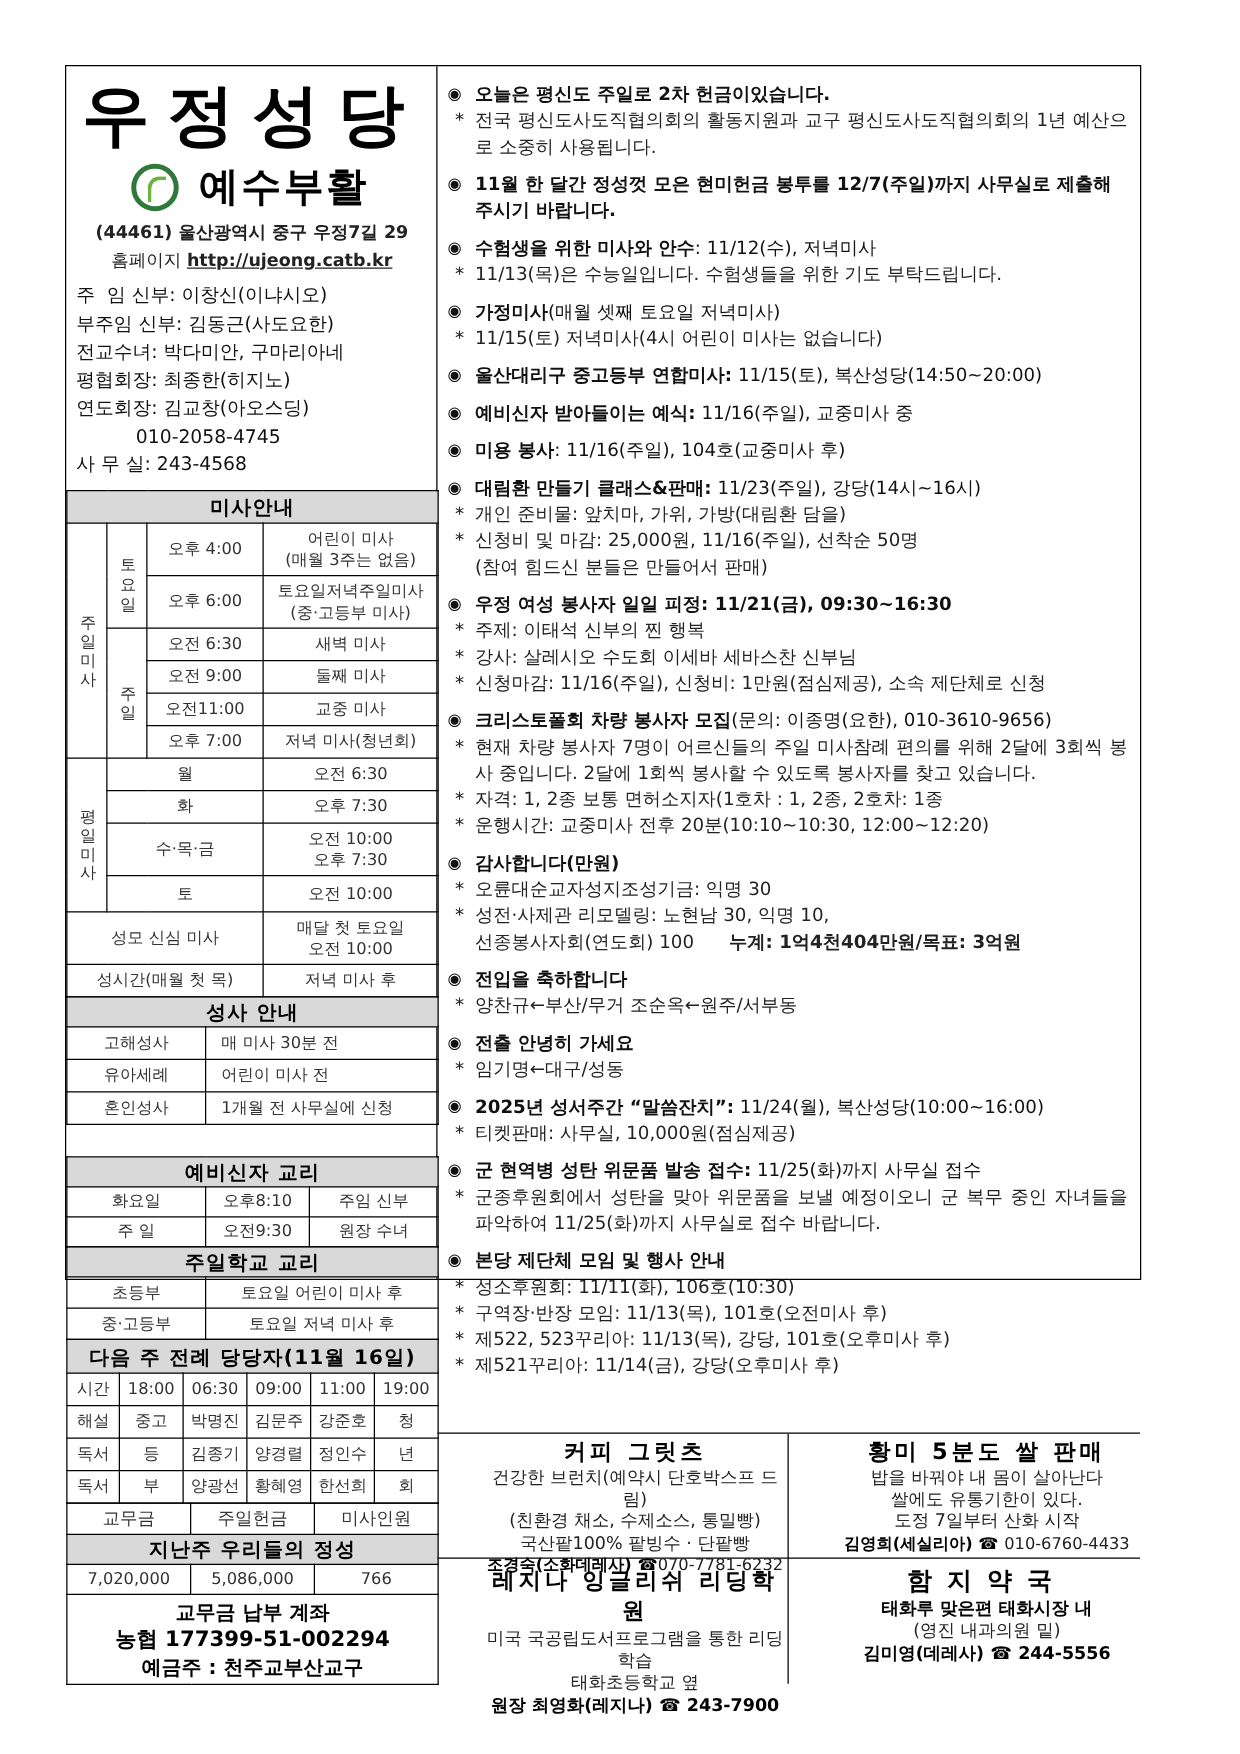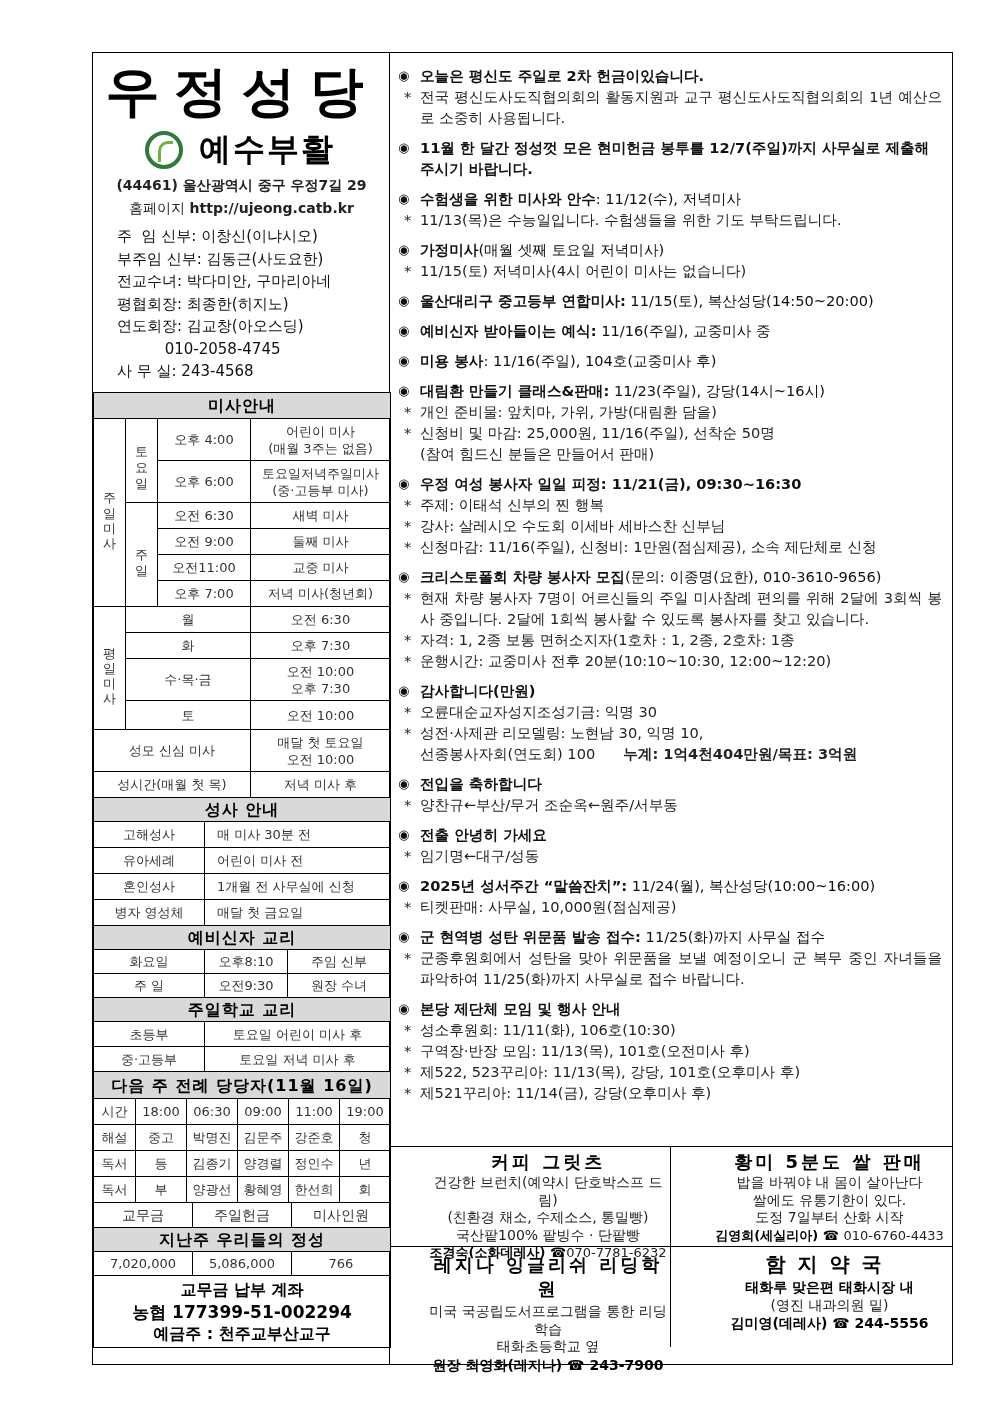--- a/index.html
+++ b/index.html
@@ -1,22 +1,21 @@
 <!DOCTYPE html>
 <html><head>
 <meta charset="utf-8">
 <style>
   * { box-sizing: border-box; margin: 0; padding: 0; }
   html, body { width: 992px; height: 1403px; background: #ffffff; }
   body { font-family: "DejaVu Sans", "Liberation Sans", sans-serif; color: #111; position: relative; }
 
   #frame {
-    position: absolute; left: 52px; top: 52px; width: 861px; height: 1313px;
+    position: absolute; left: 52px; top: 52px; width: 861px; height: 972px;
     border: 1.5px solid #000;
-    margin-left: 40px;
   }
   #left {
     position: absolute; left: 0; top: 0; width: 297px; height: 100%;
     border-right: 1.5px solid #000;
   }
   #right {
     position: absolute; left: 297px; top: 0; width: 562px; height: 100%;
   }
 
   
@@ -30,22 +29,22 @@
     width: 38px; height: 38px; border-radius: 50%; border: 4px solid #2f7a3a; background: #fff;
     position: relative; margin-right: 16px;
   }
   .logo:after {
     content: ""; position: absolute; left: 9px; top: 6px; width: 12px; height: 18px;
     border: 3px solid #6cb33f; border-top-left-radius: 10px; border-bottom: none; border-right: none;
   }
   .sub-text { font-size: 32px; font-family: Liberation Sans, sans-serif; font-weight: bold; letter-spacing: 2px; color: #000; }
   .addr { position: absolute; left: 0; top: 124px; width: 297px; text-align: center; font-size: 14px; font-weight: bold; color: #222; }
   .home { position: absolute; left: 0; top: 147px; width: 297px; text-align: center; font-size: 14px; color: #222; }
-  .home a { color: #222; font-weight: bold; }
-  .staff { position: absolute; left: 24px; top: 172px; font-size: 15px; line-height: 22.5px; color: #111; }
+  .home a { color: #222; text-decoration: underline; font-weight: bold; }
+  .staff { position: absolute; left: 8px; top: 172px; font-size: 15px; line-height: 22.5px; color: #111; }
   .staff .row { white-space: pre; }
 
   
   table { border-collapse: collapse; width: 297px; position: absolute; left: 0; table-layout: fixed; }
   td { border: 1px solid #000; text-align: center; font-size: 13px; color: #333; line-height: 17px; padding: 0; }
   td.hd { background: #d9d9d9; font-size: 16px; font-weight: bold; color: #000; letter-spacing: 1px; }
   td.vert { writing-mode: vertical-rl; text-orientation: upright; letter-spacing: 2px; }
   td.left { text-align: left; padding-left: 12px; }
 
   
@@ -192,24 +191,20 @@
             <td class="left">매 미사 30분 전</td>
           </tr>
       <tr style="height:26px">
             <td>유아세례</td>
             <td class="left">어린이 미사 전</td>
           </tr>
       <tr style="height:26px">
             <td>혼인성사</td>
             <td class="left">1개월 전 사무실에 신청</td>
           </tr>
-      <tr style="height:26px">
-            <td>병자 영성체</td>
-            <td class="left">매달 첫 금요일</td>
-          </tr>
     </tbody>
       </table>
 
     <table style="top:872px;">
       <colgroup>
           <col style="width:111px">
           <col style="width:83px">
           <col style="width:103px">
         </colgroup>
       <tbody>

